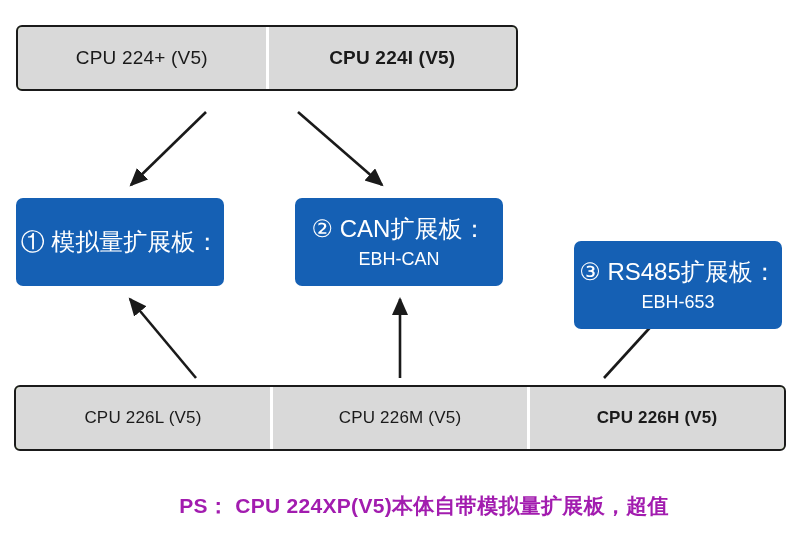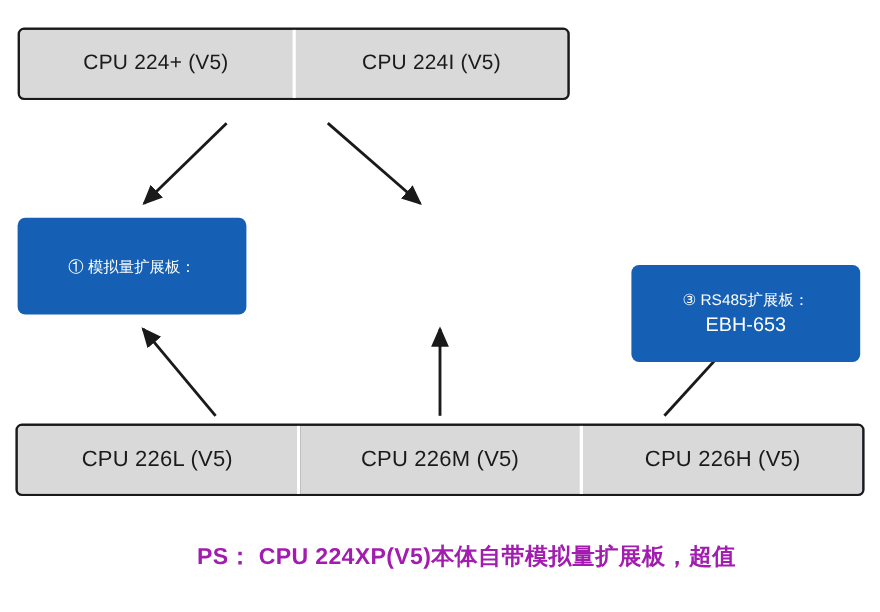--- a/index.html
+++ b/index.html
@@ -30,21 +30,21 @@
     pointer-events: none;
   }
 
   
   .cpu-group {
     position: absolute;
     display: flex;
     border: 2px solid #1a1a1a;
     border-radius: 6px;
     overflow: hidden;
-    background: #0f172a;
+    background: #4d7c0f;
     box-sizing: border-box;
   }
   #top-group {
     left: 16px;
     top: 25px;
     width: 502px;
     height: 66px;
   }
   #bottom-group {
     left: 14px;
@@ -59,42 +59,43 @@
     justify-content: center;
     background: #d9d9d9;
     color: #1a1a1a;
     font-size: 19px;
     letter-spacing: 0.2px;
     box-sizing: border-box;
     border-right: 3px solid #ffffff;
   }
   .cpu-cell:last-child {
     border-right: none;
+    font-weight: bold;
   }
   #bottom-group .cpu-cell {
-    font-size: 20px;
+    font-size: 17px;
   }
 
   
   .board {
     position: absolute;
     width: 208px;
     height: 88px;
     background: #1560b4;
     border-radius: 7px;
     color: #ffffff;
     display: flex;
     flex-direction: column;
     align-items: center;
     justify-content: center;
     box-sizing: border-box;
     line-height: 1.45;
   }
   .board .line1 {
-    font-size: 14px;
+    font-size: 24px;
     white-space: nowrap;
   }
   .board .line2 {
     font-size: 18px;
     white-space: nowrap;
   }
   #board-1 { left: 16px;  top: 198px; }
   #board-2 { left: 295px; top: 198px; }
   #board-3 { left: 574px; top: 198px; margin-top: 43px; }
 
@@ -137,20 +138,24 @@
 
   <div class="cpu-group" id="top-group">
     <div class="cpu-cell">CPU 224+ (V5)</div>
     <div class="cpu-cell">CPU 224I (V5)</div>
   </div>
 
   <div class="board" id="board-1">
     <div class="line1">① 模拟量扩展板：</div>
   </div>
 
+  <div class="board" id="board-2">
+    <div class="line1">② CAN扩展板：</div>
+    <div class="line2">EBH-CAN</div>
+  </div>
 
   <div class="board" id="board-3">
     <div class="line1">③ RS485扩展板：</div>
     <div class="line2">EBH-653</div>
   </div>
 
   <div class="cpu-group" id="bottom-group">
     <div class="cpu-cell">CPU 226L (V5)</div>
     <div class="cpu-cell">CPU 226M (V5)</div>
     <div class="cpu-cell">CPU 226H (V5)</div>

